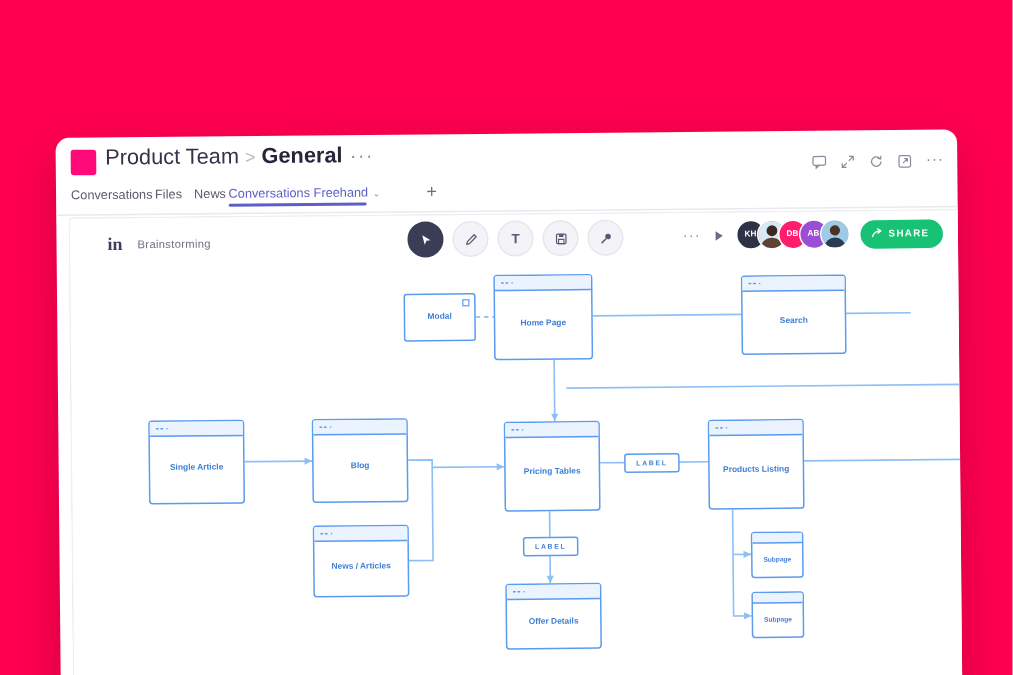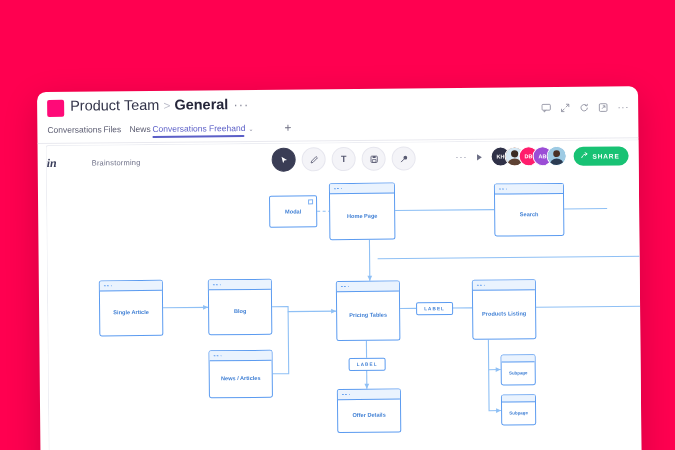--- a/index.html
+++ b/index.html
@@ -57,22 +57,22 @@
   
   .canvas{
     position:absolute;left:8px;top:53px;right:0;bottom:0;
     background:#ffffff;border-top:1px solid #edeef3;
     border-left:1px solid #edeef3;border-radius:3px 0 0 0;
     overflow:hidden;
   }
   
   .fh-bar{position:relative;height:38px;}
   .fh-logo{
-    position:absolute;left:0;top:10px;font-size:12px;font-weight:bold;
-    font-style:italic;color:#3b3f5c;font-family:"Liberation Serif",serif;
+    position:absolute;left:25px;top:10px;font-size:12px;font-weight:bold;
+    color:#3b3f5c;font-family:"Liberation Serif",serif;
   }
   .fh-title{position:absolute;left:45px;top:13px;font-size:7.5px;color:#6e7088;letter-spacing:.2px;}
 
   .tools{position:absolute;left:225px;top:4px;display:flex;gap:6px;}
   .tool{
     width:22px;height:22px;border-radius:50%;
     background:#f4f4f8;border:1px solid #e6e6ee;
     display:flex;align-items:center;justify-content:center;color:#585a72;
   }
   .tool.active{background:#3a3d55;border-color:#3a3d55;color:#fff;}

